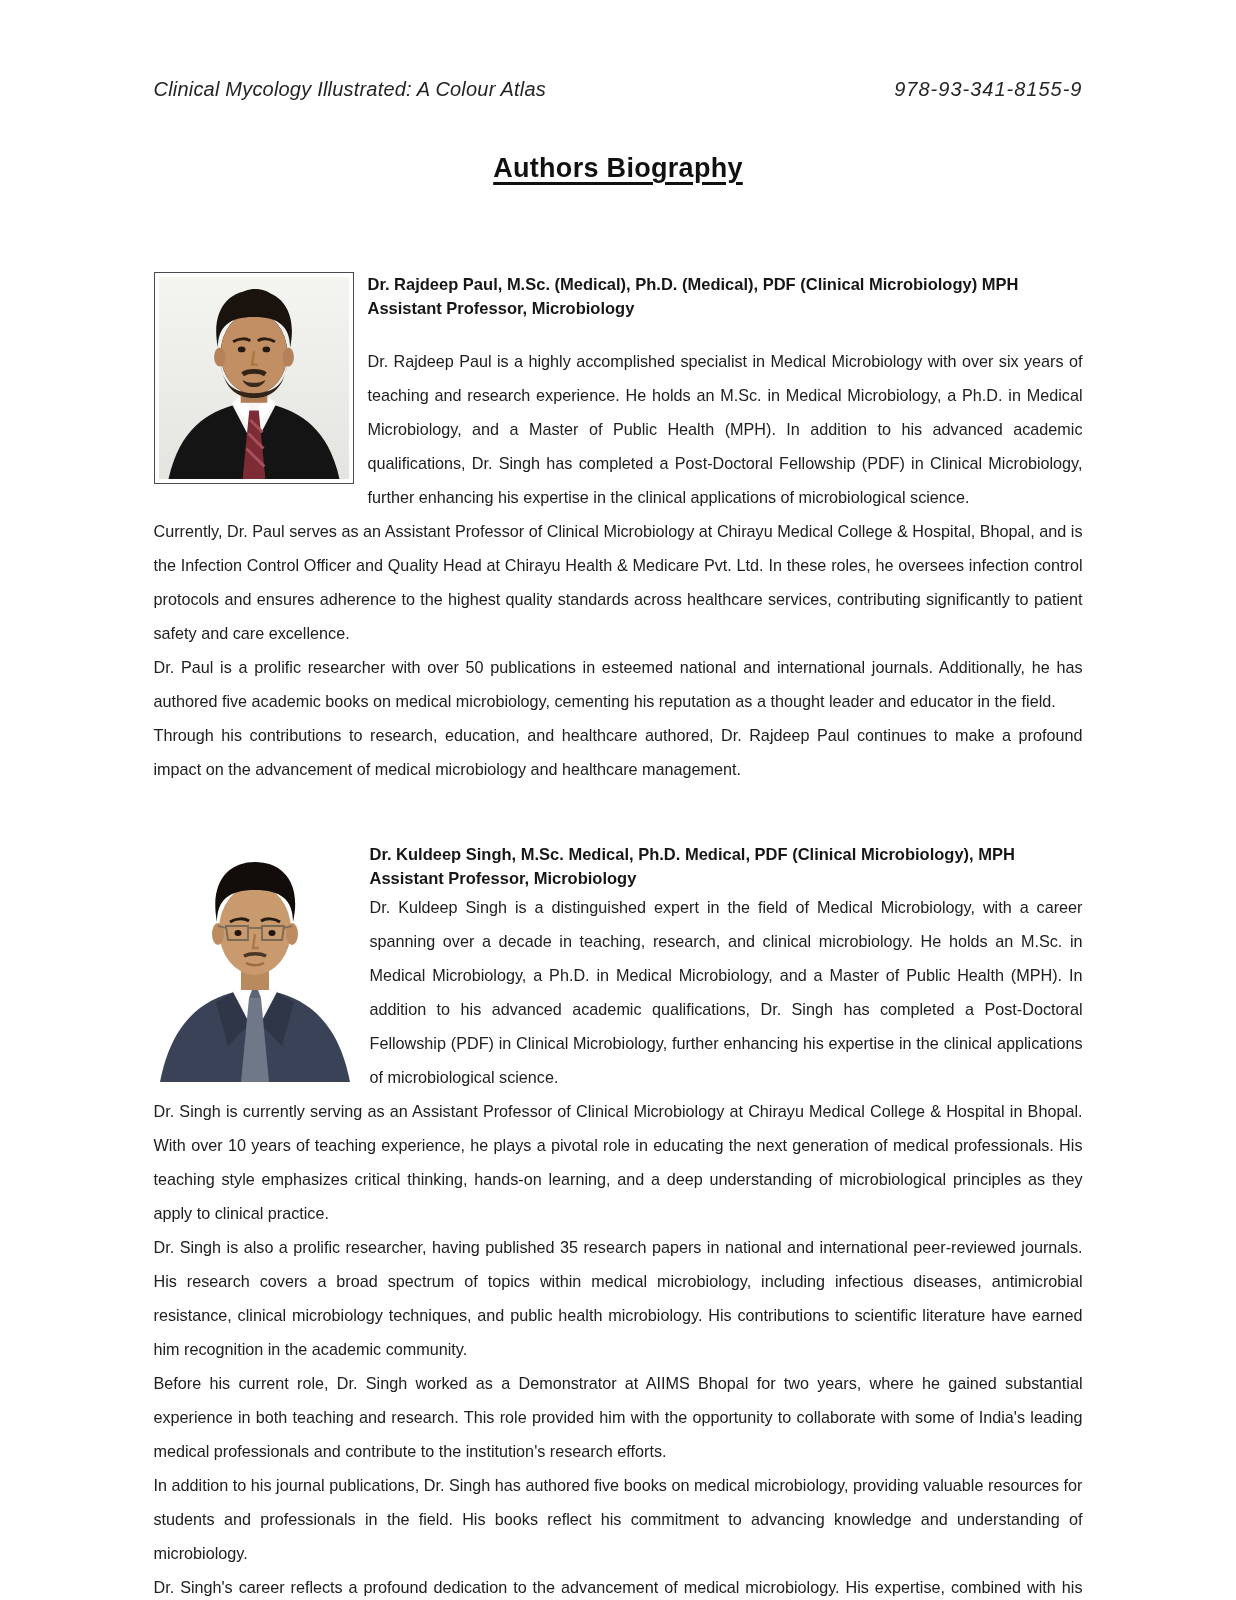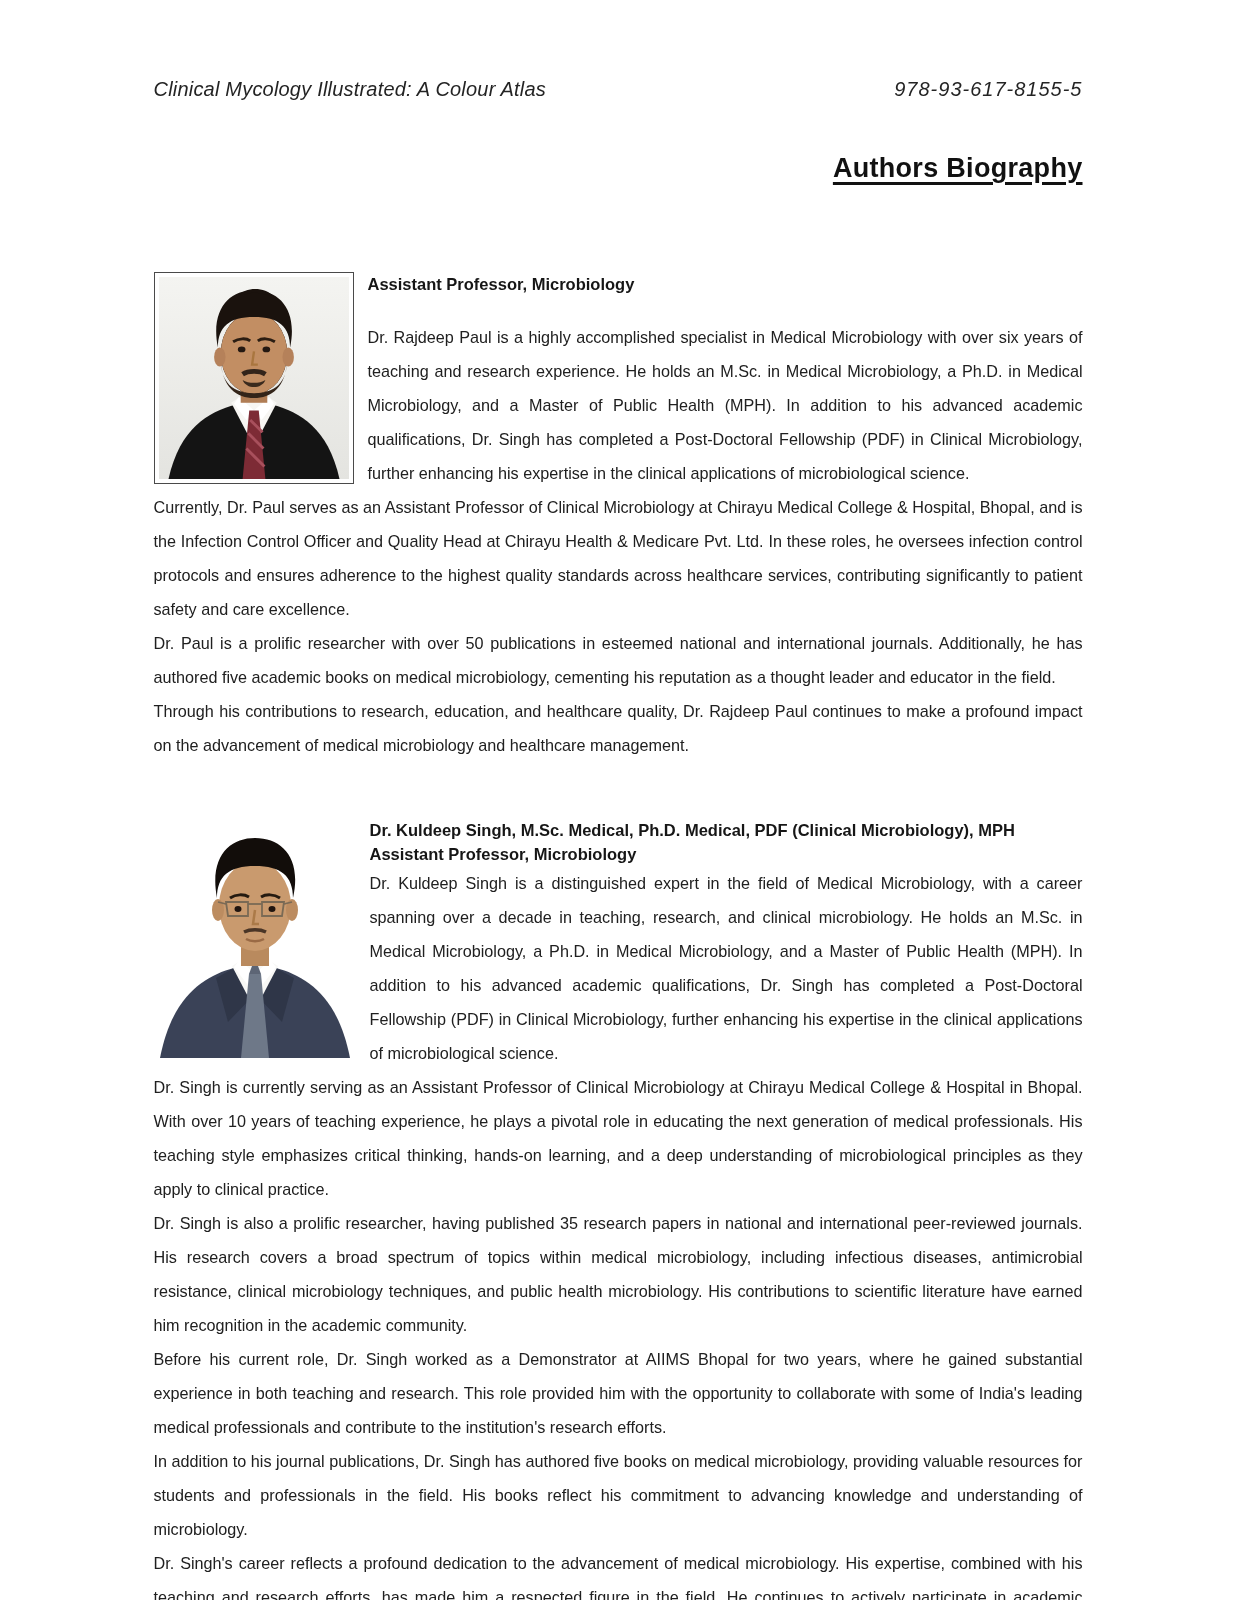--- a/index.html
+++ b/index.html
@@ -23,21 +23,21 @@
     justify-content: space-between;
     align-items: baseline;
     font-style: italic;
     font-size: 20px;
     letter-spacing: 0.2px;
     color: #242424;
   }
   .hdr .isbn { letter-spacing: 1px; }
   
   .title-wrap {
-    text-align: right;
+    text-align: center;
     margin-top: 52px;
   }
   .title-wrap h1 {
     display: inline-block;
     font-size: 27px;
     font-weight: bold;
     letter-spacing: 0.3px;
     text-decoration: underline;
     text-decoration-thickness: 2.5px;
     text-underline-offset: 5px;
@@ -75,21 +75,21 @@
   }
   .author-1 p.first { margin-top: 24px; }
 </style>
 </head>
 <body>
 
 <div class="page">
 
   <header class="hdr">
     <span>Clinical Mycology Illustrated: A Colour Atlas</span>
-    <span class="isbn">978-93-617-8155-5</span>
+    <span class="isbn">978-93-341-8155-9</span>
   </header>
 
   <div class="title-wrap">
     <h1>Authors Biography</h1>
   </div>
 
   <section class="author author-1">
 
     <figure class="photo photo-1">
       <svg viewBox="0 0 200 212" xmlns="http://www.w3.org/2000/svg" preserveAspectRatio="none">
@@ -130,27 +130,28 @@
         <path d="M104 67 C108 64 116 64 122 68" stroke="#2b1d12" stroke-width="3" fill="none"></path>
         <ellipse cx="87" cy="76" rx="4" ry="3" fill="#241811"></ellipse>
         <ellipse cx="113" cy="76" rx="4" ry="3" fill="#241811"></ellipse>
 
         <path d="M100 78 L98 92 L104 92" stroke="#a9763f" stroke-width="2.5" fill="none"></path>
         <path d="M88 102 C94 98 106 98 112 102" stroke="#33241a" stroke-width="5" fill="none"></path>
       </svg>
     </figure>
 
     <div class="heading">
+      <div>Dr. Rajdeep Paul, M.Sc. (Medical), Ph.D. (Medical), PDF (Clinical Microbiology) MPH</div>
       <div>Assistant Professor, Microbiology</div>
     </div>
 
     <p class="first">Dr. Rajdeep Paul is a highly accomplished specialist in Medical Microbiology with over six years of teaching and research experience. He holds an M.Sc. in Medical Microbiology, a Ph.D. in Medical Microbiology, and a Master of Public Health (MPH). In addition to his advanced academic qualifications, Dr. Singh has completed a Post-Doctoral Fellowship (PDF) in Clinical Microbiology, further enhancing his expertise in the clinical applications of microbiological science.</p>
     <p>Currently, Dr. Paul serves as an Assistant Professor of Clinical Microbiology at Chirayu Medical College &amp; Hospital, Bhopal, and is the Infection Control Officer and Quality Head at Chirayu Health &amp; Medicare Pvt. Ltd. In these roles, he oversees infection control protocols and ensures adherence to the highest quality standards across healthcare services, contributing significantly to patient safety and care excellence.</p>
     <p>Dr. Paul is a prolific researcher with over 50 publications in esteemed national and international journals. Additionally, he has authored five academic books on medical microbiology, cementing his reputation as a thought leader and educator in the field.</p>
-    <p>Through his contributions to research, education, and healthcare quality, Dr. Rajdeep Paul continues to make a profound impact on the advancement of medical microbiology and healthcare management.</p>
+    <p>Through his contributions to research, education, and healthcare authored, Dr. Rajdeep Paul continues to make a profound impact on the advancement of medical microbiology and healthcare management.</p>
   </section>
 
   <section class="author author-2">
 
     <figure class="photo photo-2">
       <svg viewBox="0 0 202 240" xmlns="http://www.w3.org/2000/svg" preserveAspectRatio="none">
         <rect width="202" height="240" fill="#ffffff"></rect>
 
         <path d="M6 240 C18 178 50 158 80 150 L122 150 C152 158 184 178 196 240 Z" fill="#3a4257"></path>
 

